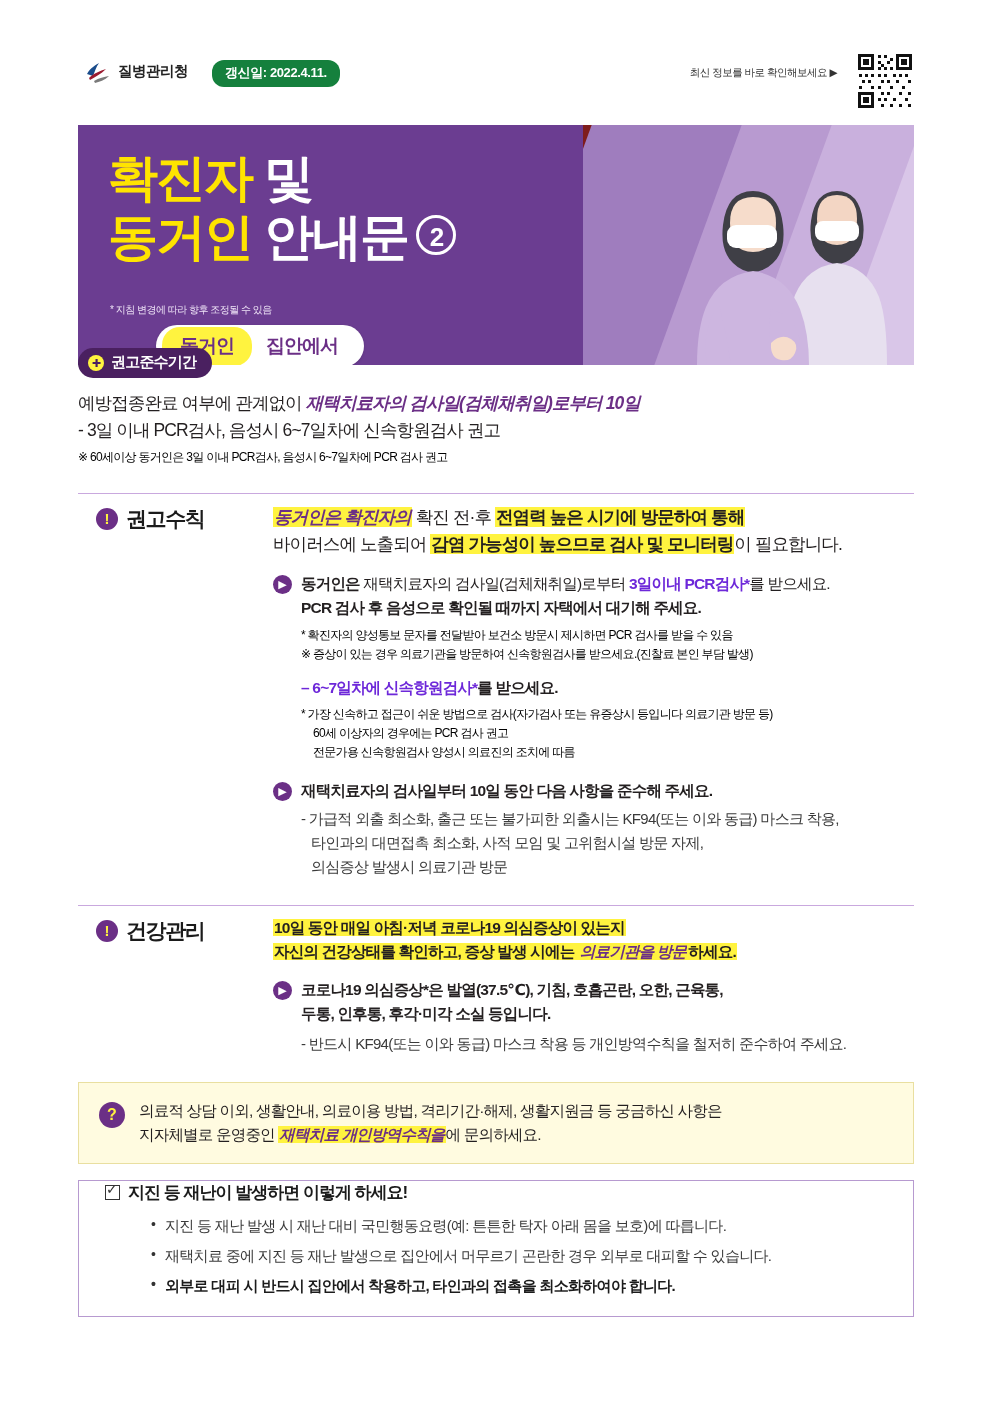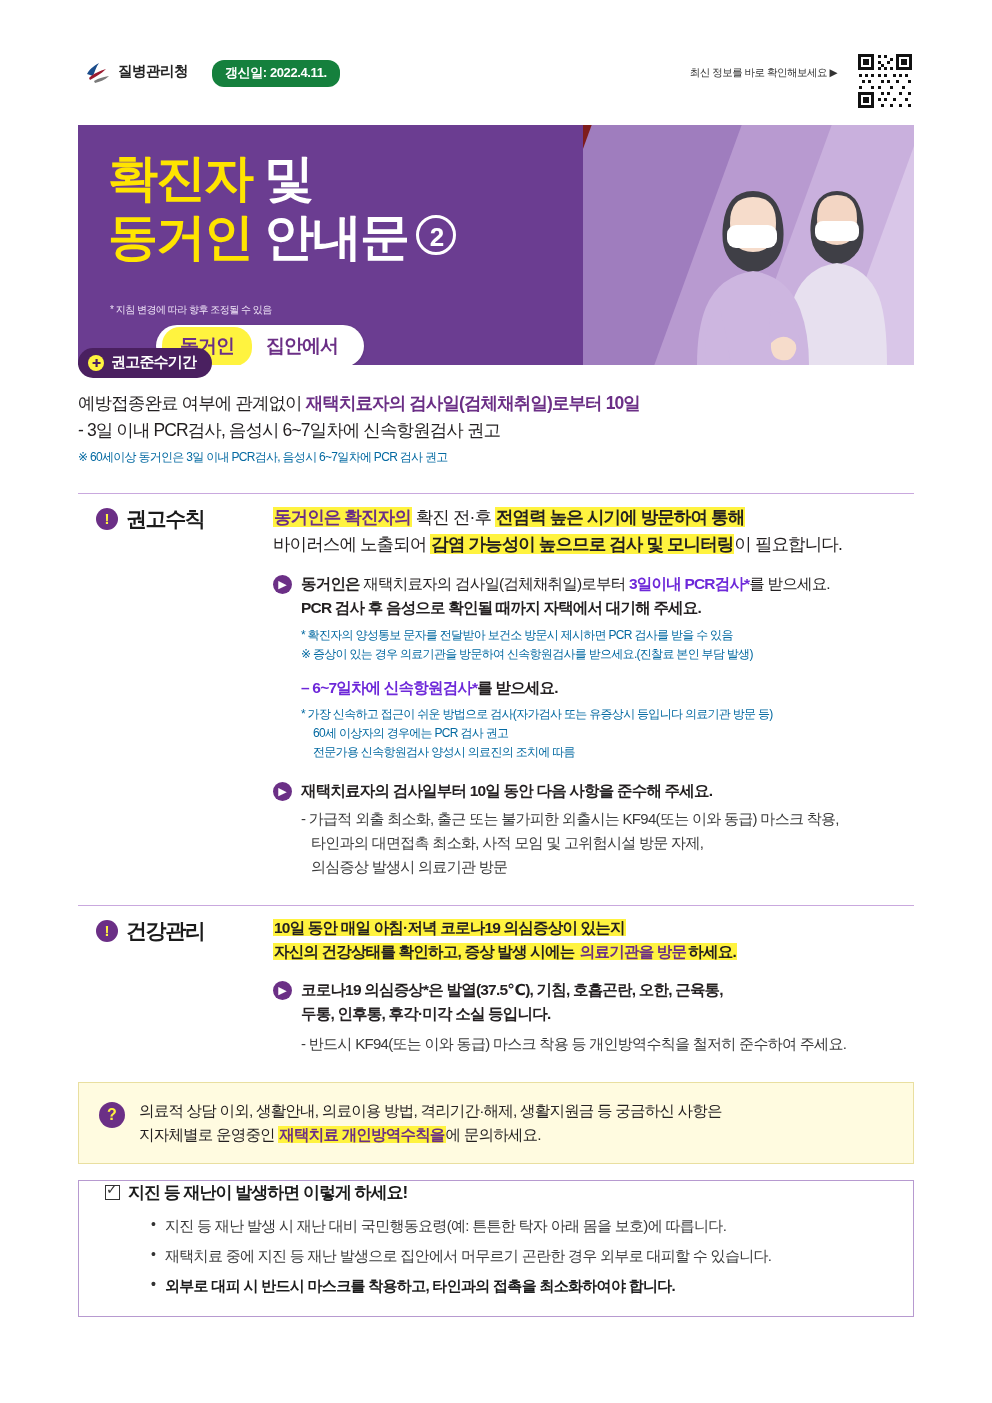--- a/index.html
+++ b/index.html
@@ -103,23 +103,23 @@
     width: 16px; height: 16px; border-radius: 50%; background:#fff33f;
     color:#4a2060; font-size: 11px; line-height: 16px; text-align: center;
     font-weight: bold;
   }
 
   .row-line { margin-top: 12px; }
 
   .t-lg { font-size: 17.5px; letter-spacing: -0.9px; line-height: 1.52; }
   .t-md { font-size: 15.5px; letter-spacing: -0.8px; line-height: 1.55; }
   .t-sm { font-size: 15px;  letter-spacing: -0.7px; line-height: 1.6; color:#3a3a3a;}
-  .t-xs { font-size: 12px;  letter-spacing: -0.7px; line-height: 1.6; color:#0369a1;}
+  .t-xs { font-size: 12px;  letter-spacing: -0.7px; line-height: 1.6; color:#000000;}
   .bold { font-weight: bold; }
-  .purple { color: #6b2f86; }
+  .purple { color: #6b2f86; font-style: italic; }
   .red { color: #6d28d9; }
   .hl-y { background: #fff33f; padding: 0 1px; }
 
   
   .block { position: relative; margin-top: 26px; }
   .block-hr { border-top: 1.5px solid #c9a8de; width: 100%; }
   .block-head {
     position: absolute; left: 18px; top: 12px;
     display: flex; align-items: center; gap: 8px;
   }
@@ -382,18 +382,18 @@
     </div>
 
     <div class="dbox">
       <div class="dbox-title">
         <span class="check-sq"></span>
         <span>지진 등 재난이 발생하면 이렇게 하세요!</span>
       </div>
       <ul class="dlist">
         <li class="t-sm">지진 등 재난 발생 시 재난 대비 국민행동요령(예: 튼튼한 탁자 아래 몸을 보호)에 따릅니다.</li>
         <li class="t-sm">재택치료 중에 지진 등 재난 발생으로 집안에서 머무르기 곤란한 경우 외부로 대피할 수 있습니다.</li>
-        <li class="t-sm bold" style="color:#1b1b1b">외부로 대피 시 반드시 마스크를 착용하고, 타인과의 접촉을 최소화하여야 합니다.</li>
+        <li class="t-sm bold" style="color:#1b1b1b">외부로 대피 시 반드시 집안에서 착용하고, 타인과의 접촉을 최소화하여야 합니다.</li>
       </ul>
     </div>
 
   </div>
 </div>
 
 </body></html>

